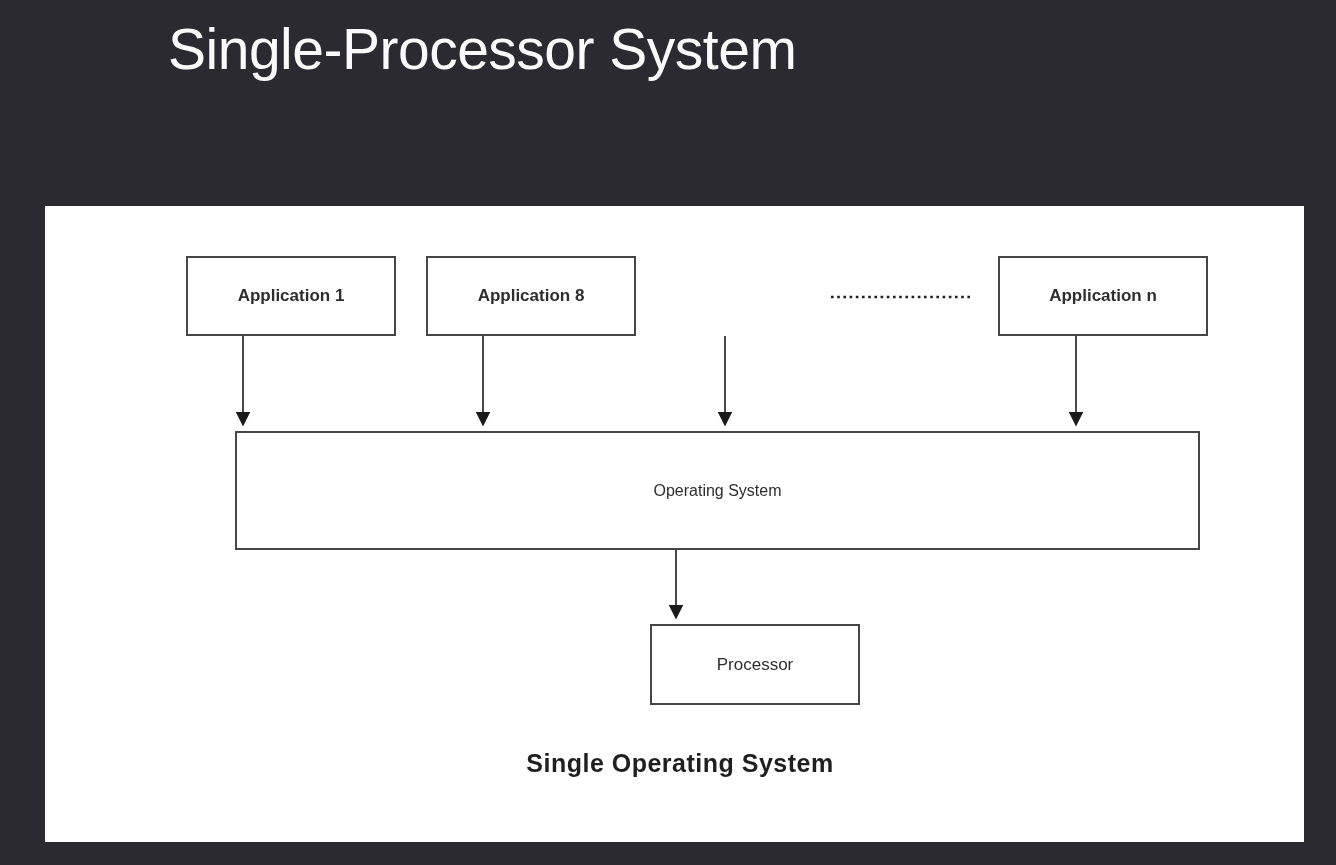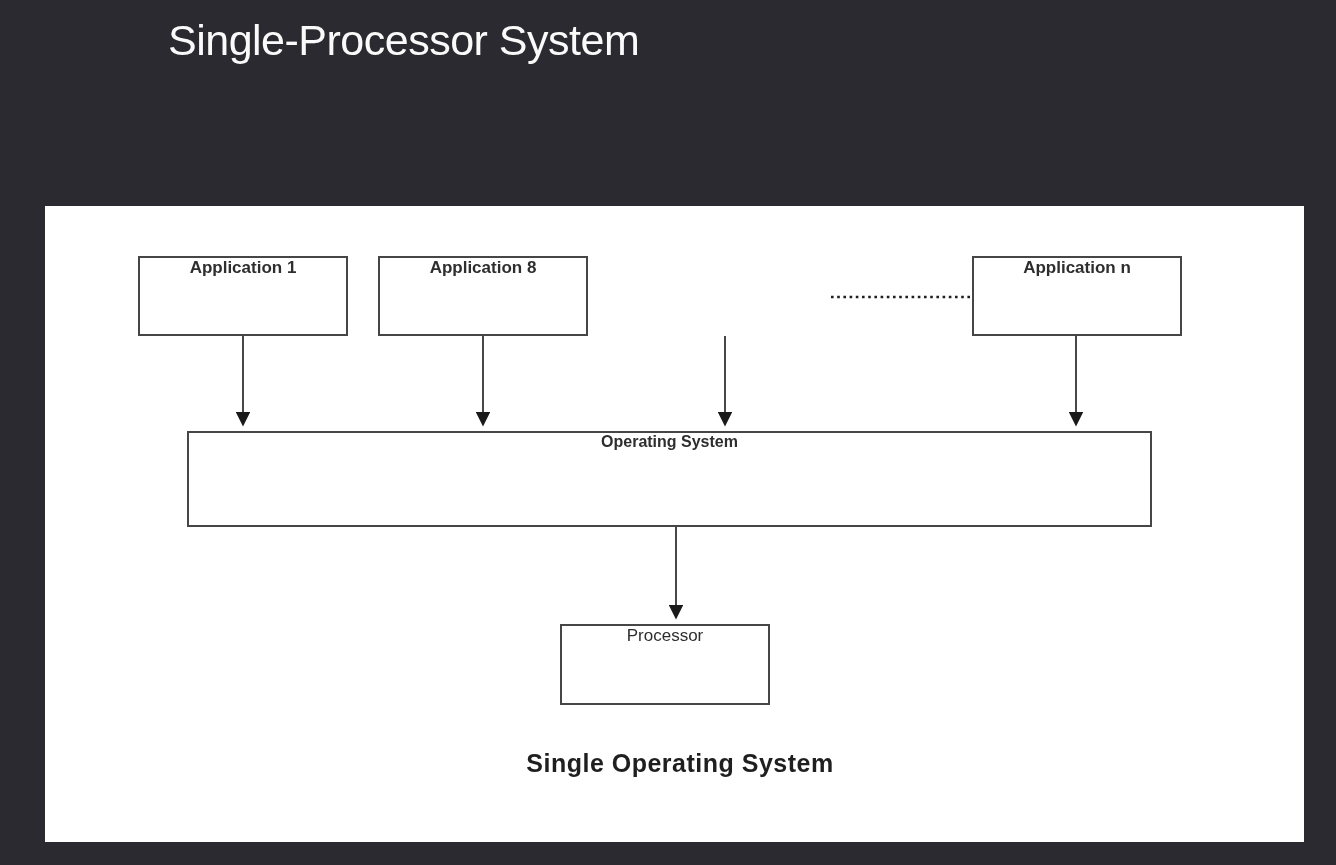--- a/index.html
+++ b/index.html
@@ -11,65 +11,66 @@
     height: 865px;
     background: #2a2a30;
     font-family: "Liberation Sans", sans-serif;
     position: relative;
     overflow: hidden;
   }
   .slide-title {
     position: absolute;
     left: 168px;
     top: 16px;
-    font-size: 43px;
+    font-size: 57px;
     font-weight: 500;
     letter-spacing: -0.5px;
     color: #fafafa;
     white-space: nowrap;
   }
   .diagram-panel {
     position: absolute;
     left: 45px;
     top: 206px;
     width: 1259px;
     height: 636px;
     background: #ffffff;
   }
   .node {
     position: absolute;
     background: #ffffff;
     border: 2px solid #464646;
     display: flex;
-    align-items: flex-start;
+    align-items: center;
     justify-content: center;
     color: #2e2e2e;
     box-sizing: border-box;
+    margin-left: 48px;
   }
   .app-box {
     top: 50px;
     width: 210px;
     height: 80px;
     font-size: 17px;
     font-weight: 700;
   }
   .app-1 { left: 93px; }
   .app-2 { left: 333px; }
   .app-3 { left: 575px; }
-  .app-n { left: 927px; }
+  .app-n { left: 905px; }
   .os-box {
     left: 142px;
     top: 225px;
     width: 965px;
-    height: 96px;
+    height: 119px;
     font-size: 16px;
-    font-weight: 700;
+    font-weight: 400;
   }
   .processor-box {
-    left: 515px;
+    left: 557px;
     top: 418px;
     width: 210px;
     height: 81px;
     font-size: 17px;
     font-weight: 500;
   }
   .connector-layer {
     position: absolute;
     left: 0;
     top: 0;

